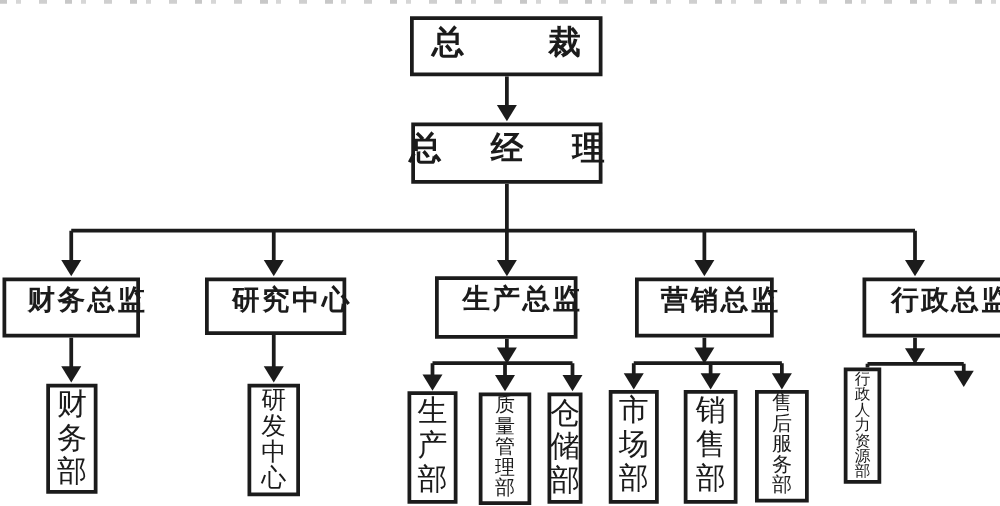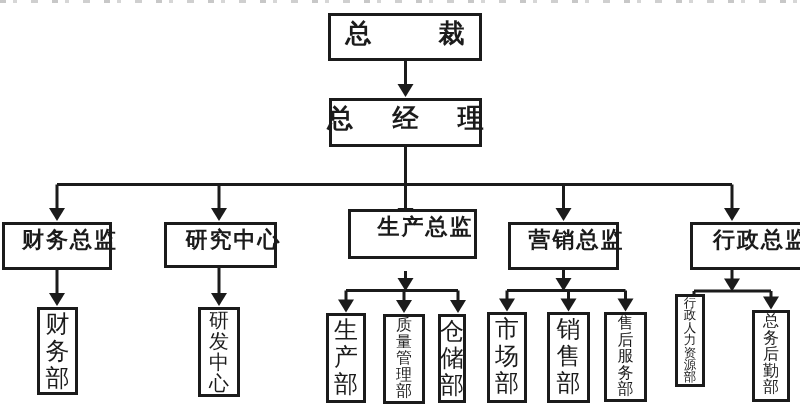--- a/index.html
+++ b/index.html
@@ -85,21 +85,21 @@
   <div class="node h1b" style="left:329px;top:98px;width:153px;height:49px">
     <span class="lbl">总 经 理</span>
   </div>
 
   <div class="node h2" style="left:2px;top:222px;width:110px;height:48px">
     <span class="lbl">财务总监</span>
   </div>
   <div class="node h2" style="left:164px;top:222px;width:113px;height:46px">
     <span class="lbl">研究中心</span>
   </div>
-  <div class="node h2" style="left:348px;top:209px;width:129px;height:50px">
+  <div class="node h2" style="left:348px;top:221px;width:114px;height:50px">
     <span class="lbl">生产总监</span>
   </div>
   <div class="node h2" style="left:508px;top:222px;width:111px;height:48px">
     <span class="lbl">营销总监</span>
   </div>
   <div class="node h2" style="left:690px;top:222px;width:116px;height:48px">
     <span class="lbl">行政总监</span>
   </div>
 
   <div class="node v3" style="left:37px;top:307px;width:41px;height:88px">
@@ -122,17 +122,14 @@
   </div>
   <div class="node v3" style="left:547px;top:312px;width:43px;height:91px">
     <span class="vlbl">销售部</span>
   </div>
   <div class="node v5" style="left:604px;top:312px;width:43px;height:90px">
     <span class="vlbl">售后服务部</span>
   </div>
   <div class="node v7" style="left:675px;top:294px;width:30px;height:93px">
     <span class="vlbl">行政人力资源部</span>
   </div>
-  <div class="node v5" style="left:752px;top:310px;width:38px;height:92px">
-    <span class="vlbl">总务后勤部</span>
-  </div>
 
 </div>
 
 </body></html>

